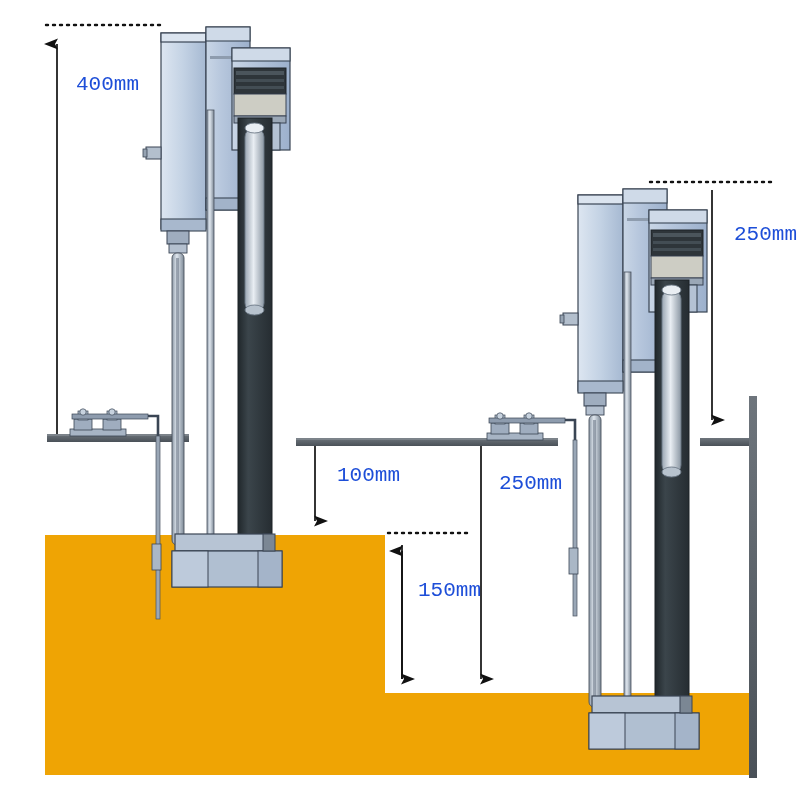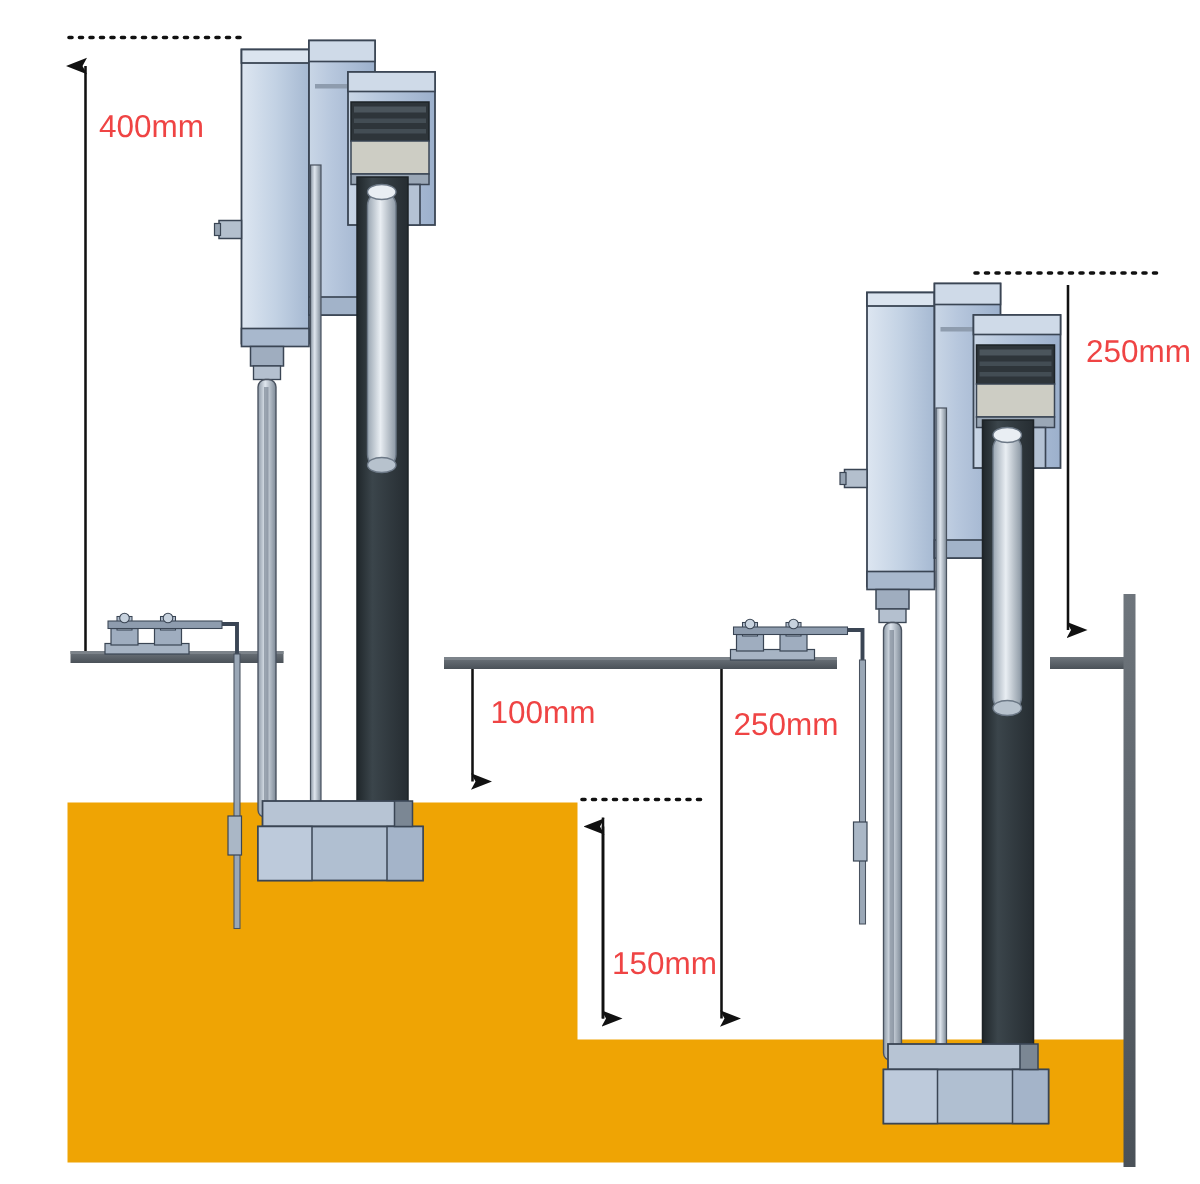--- a/index.html
+++ b/index.html
@@ -1,26 +1,27 @@
 <!DOCTYPE html>
 <html><head>
 <meta charset="utf-8">
 <style>
   html,body{margin:0;padding:0;background:#ffffff;}
   body{font-family:"Liberation Sans","DejaVu Sans",sans-serif;}
   #stage{position:relative;width:800px;height:789px;background:#ffffff;overflow:hidden;}
   #stage svg{position:absolute;left:0;top:0;}
   .dimlabel{
     position:absolute;
-    font-family:Liberation Sans, sans-serif;
+    font-family:Liberation Mono, monospace;
     font-size:21px;
-    color:#ef4444;
+    color:#1d4ed8;
     white-space:nowrap;
     letter-spacing:0px;
     line-height:1;
+    margin-left:10px;
   }
 </style>
 </head>
 <body>
 
 <div id="stage">
 
   <svg width="800" height="789" viewBox="0 0 800 789">
     <defs>
       <linearGradient id="gradCol" x1="0" y1="0" x2="1" y2="0">
@@ -230,15 +231,15 @@
   </svg>
 
   <div class="dimlabel" style="left:66px;top:74px;">400mm</div>
 
   <div class="dimlabel" style="left:724px;top:224px;">250mm</div>
 
   <div class="dimlabel" style="left:327px;top:465px;">100mm</div>
 
   <div class="dimlabel" style="left:489px;top:473px;">250mm</div>
 
-  <div class="dimlabel" style="left:408px;top:632px;">150mm</div>
+  <div class="dimlabel" style="left:408px;top:580px;">150mm</div>
 
 </div>
 
 </body></html>

